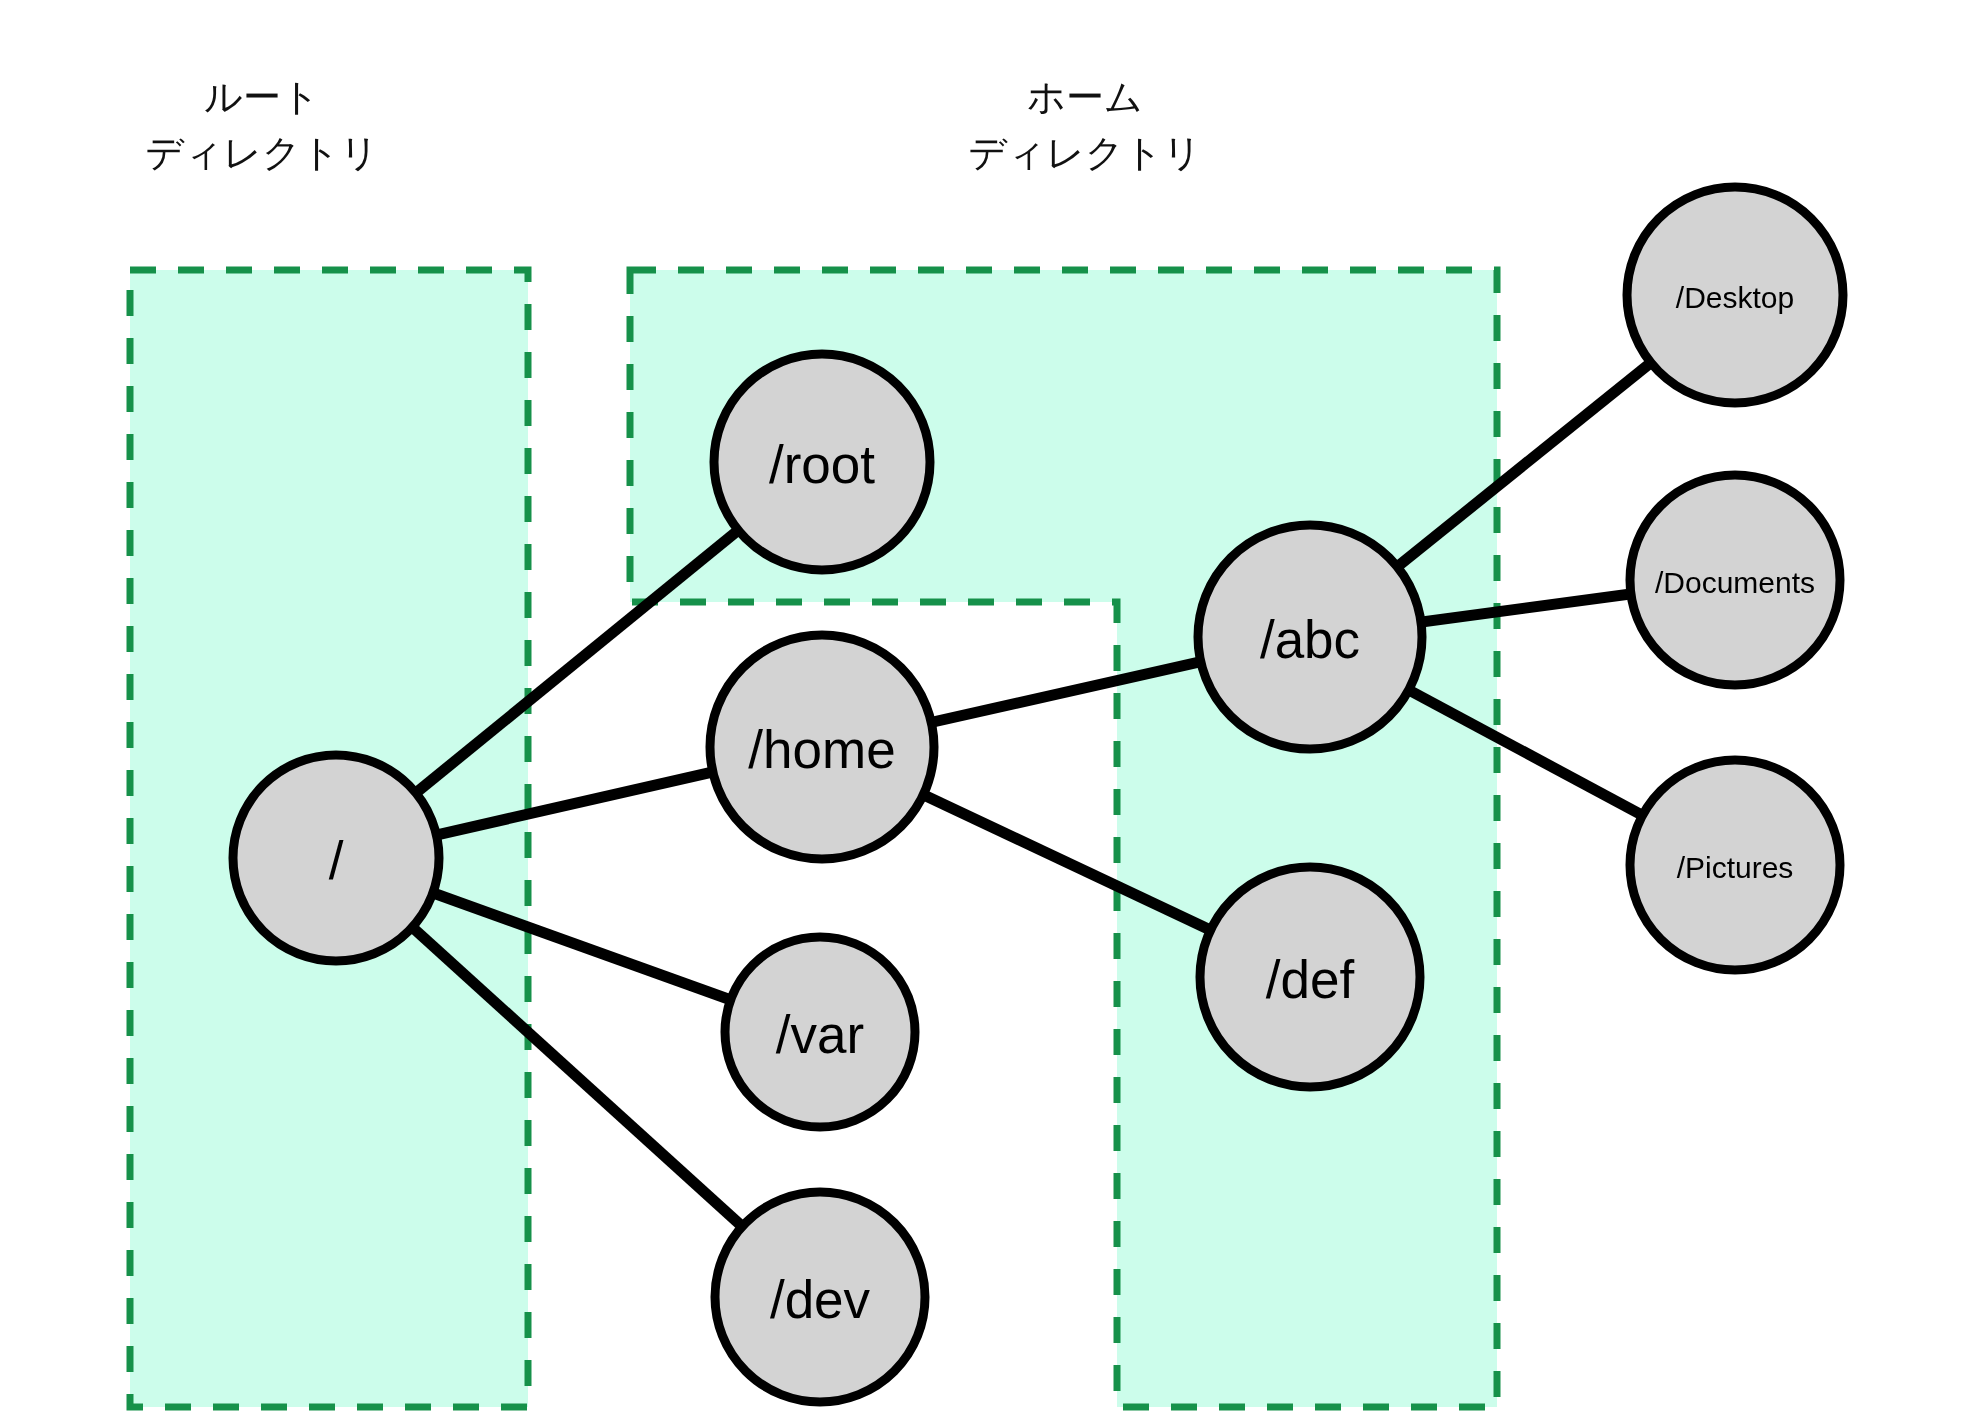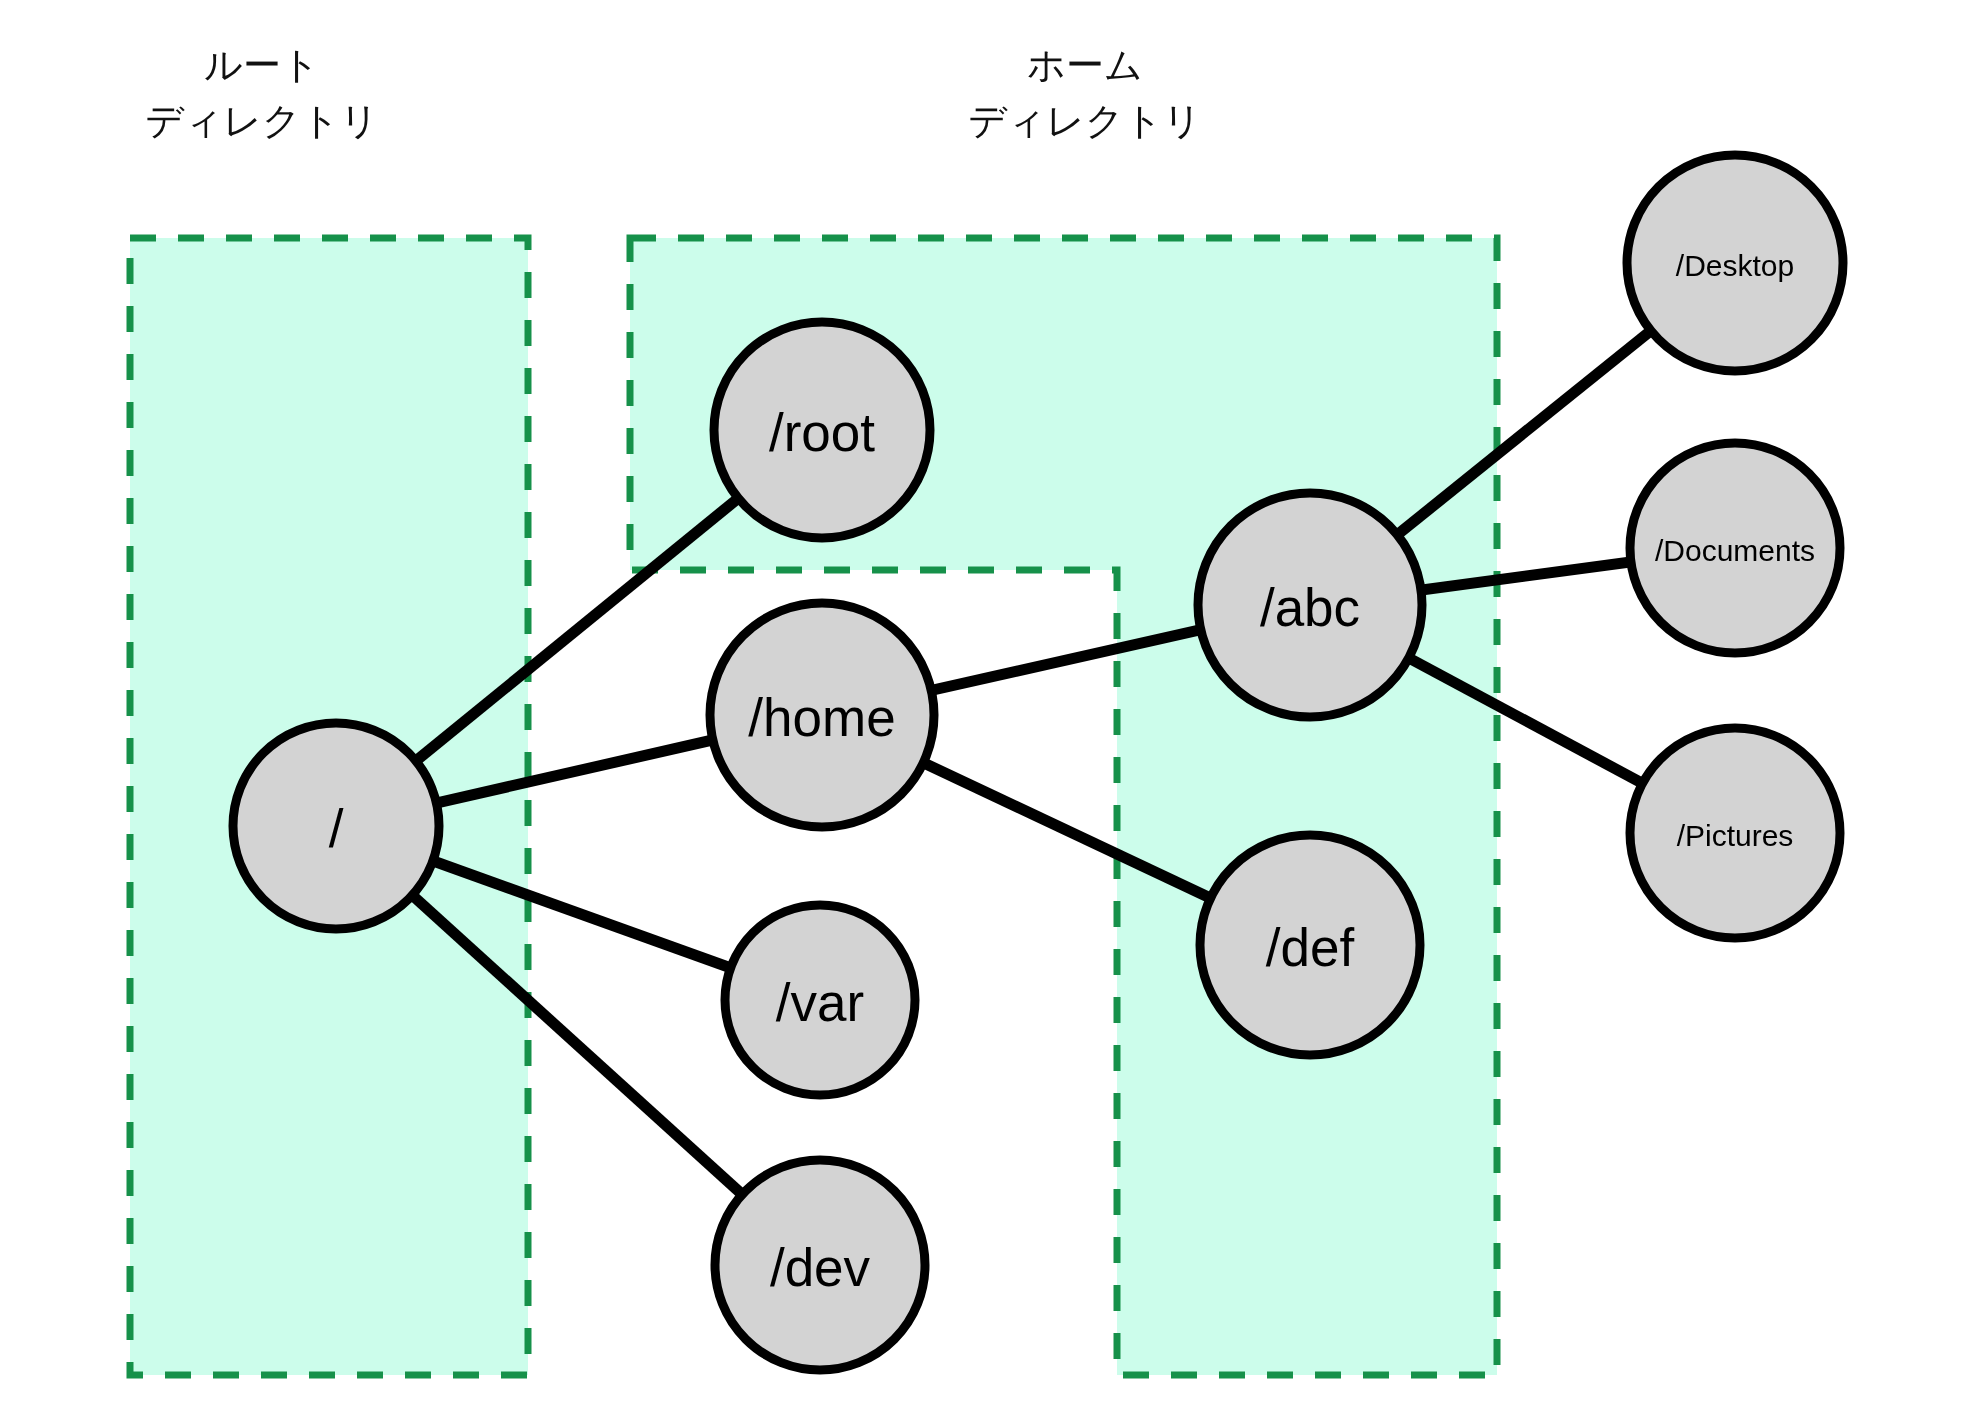--- a/index.html
+++ b/index.html
@@ -12,20 +12,21 @@
     width: 1988px;
     height: 1428px;
     font-family: "Liberation Sans", sans-serif;
     overflow: hidden;
   }
   #diagram-root {
     position: relative;
     width: 1988px;
     height: 1020px;
     background: #ffffff;
+    margin-top: 32px;
   }
   svg#canvas {
     position: absolute;
     left: 0;
     top: 0;
     width: 1988px;
     height: 1428px;
     display: block;
   }
   .region-label {

